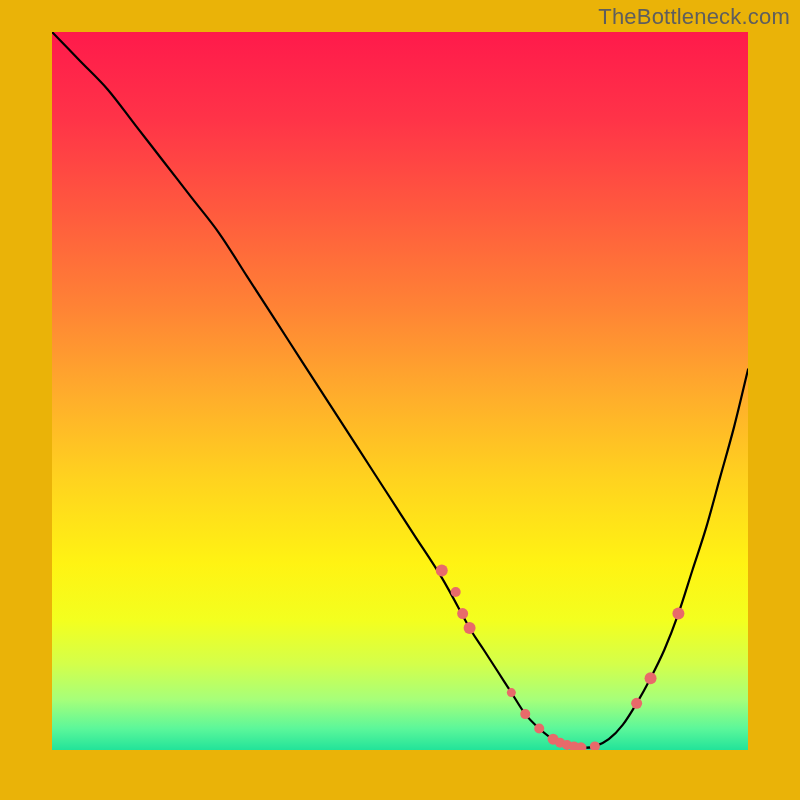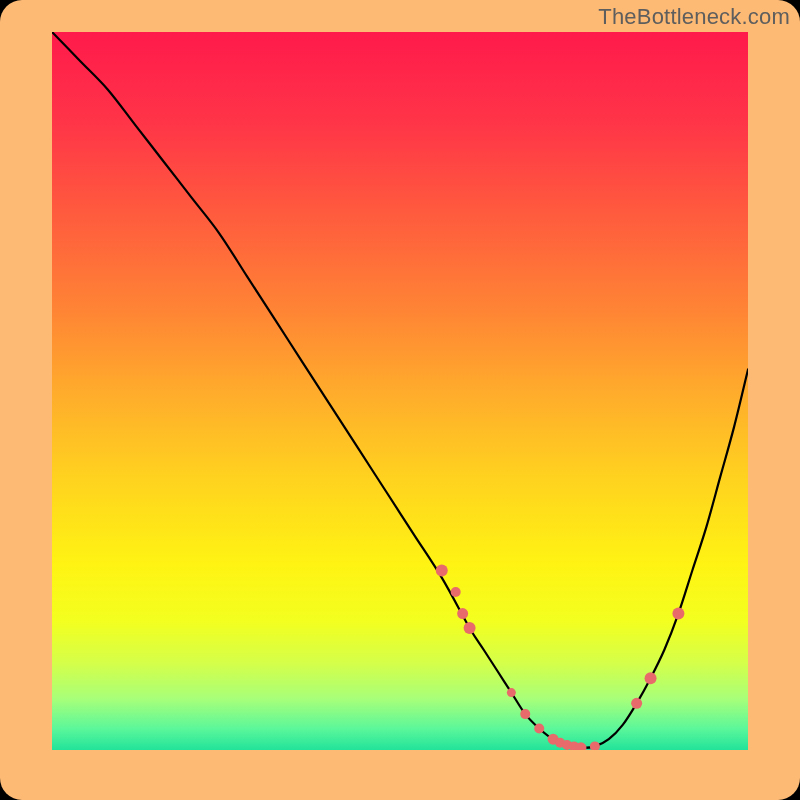--- a/index.html
+++ b/index.html
@@ -8,22 +8,21 @@
     width: 800px;
     height: 800px;
     background: #000000;
     overflow: hidden;
     font-family: Arial, Helvetica, sans-serif;
   }
   .frame {
     position: relative;
     width: 800px;
     height: 800px;
-    background: #fdba74;
-    border-radius: 22px;
+    background: #eab308;
   }
   .watermark {
     position: absolute;
     top: 4px;
     right: 10px;
     color: #5e5e5e;
     font-size: 22px;
     letter-spacing: 0.2px;
     font-weight: 400;
     z-index: 50;

